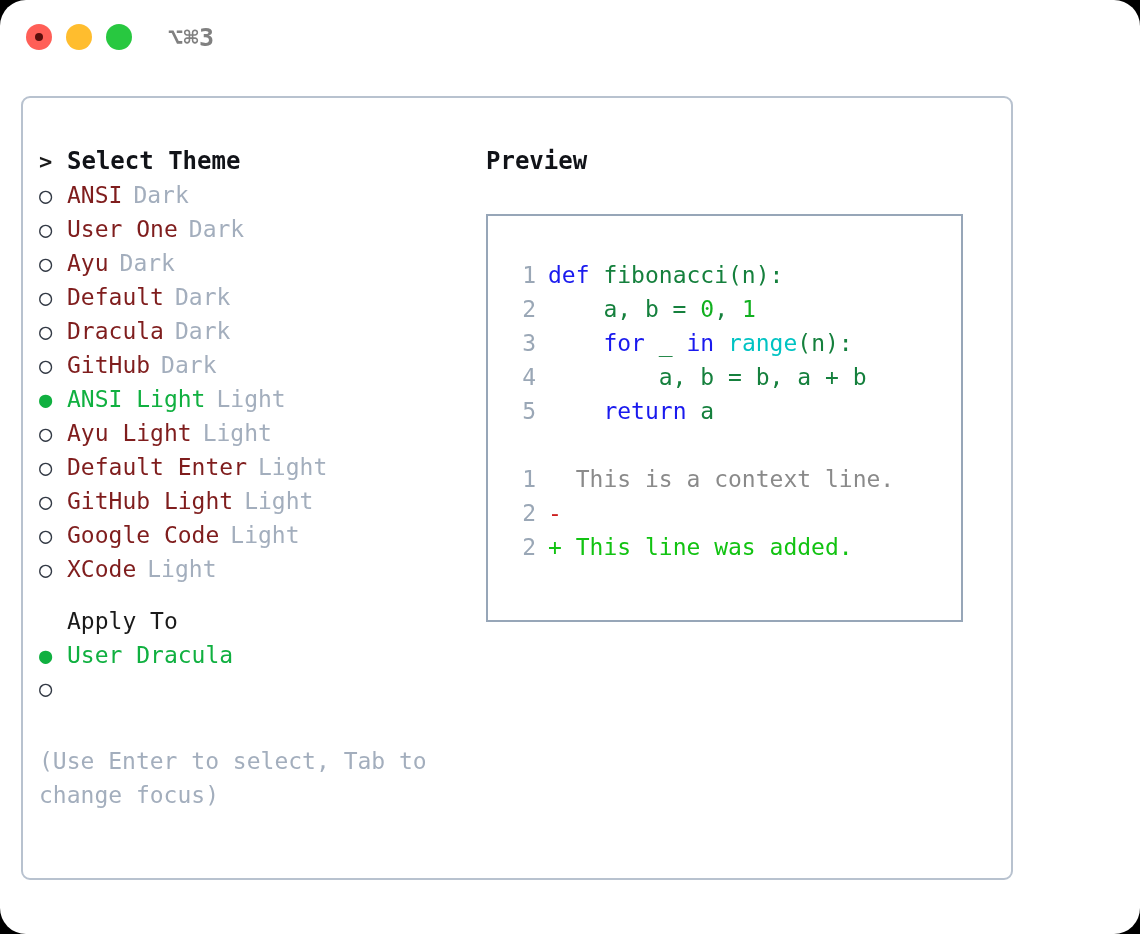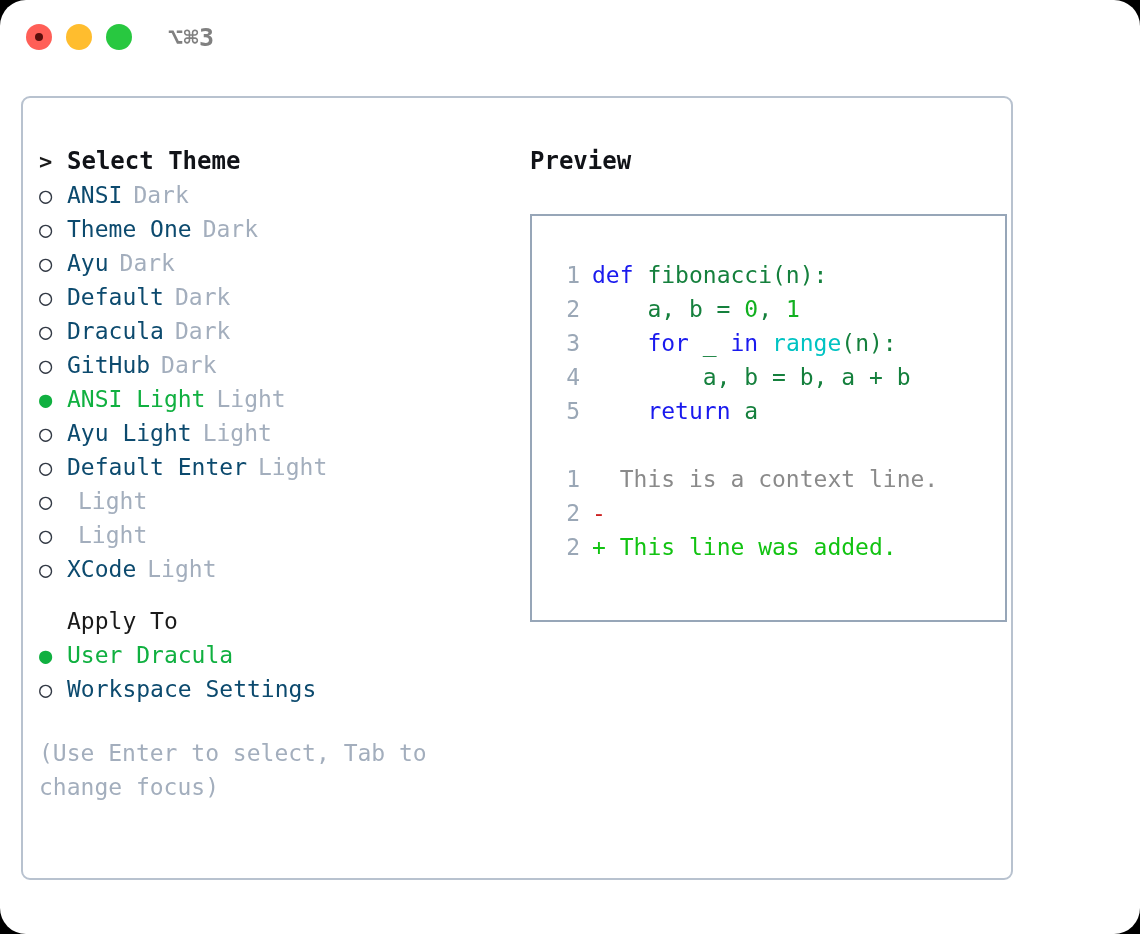--- a/index.html
+++ b/index.html
@@ -107,47 +107,47 @@
   }
   .marker.sel {
     color: #10b040;
   }
   .heading {
     color: #111318;
     font-weight: bold;
     font-size: 24px;
   }
   .item-name {
-    color: #0c4a6e;
+    color: #7f1d1d;
   }
   .item-name.selected {
     color: #10b040;
   }
   .item-variant {
     color: #a3aebd;
     margin-left: 11px;
   }
   .section-label {
     color: #1a1a1a;
     font-weight: normal;
   }
   .spacer-sm { height: 18px; }
   .spacer-md { height: 30px; }
   .hint {
-    margin-top: 0;
+    margin-top: 8px;
     color: #a3aebd;
     font-size: 23px;
     line-height: 34px;
     width: 410px;
   }
 
   
   .right-col {
     position: absolute;
-    left: 507px;
+    left: 463px;
     top: 46px;
     width: 490px;
   }
   .preview-title {
     font-size: 24px;
     font-weight: bold;
     color: #111318;
     line-height: 34px;
   }
   .preview-box {
@@ -206,43 +206,43 @@
 
     <div class="left-col">
 
       <div class="row">
         <span class="marker prompt">&gt;</span>
         <span class="heading">Select Theme</span>
       </div>
 
       <div id="theme-list">
           <div class="row"><span class="marker">○</span><span class="item-name">ANSI</span><span class="item-variant">Dark</span></div>
-          <div class="row"><span class="marker">○</span><span class="item-name">Theme One</span><span class="item-variant">Dark</span></div>
+          <div class="row"><span class="marker">○</span><span class="item-name">User One</span><span class="item-variant">Dark</span></div>
           <div class="row"><span class="marker">○</span><span class="item-name">Ayu</span><span class="item-variant">Dark</span></div>
           <div class="row"><span class="marker">○</span><span class="item-name">Default</span><span class="item-variant">Dark</span></div>
           <div class="row"><span class="marker">○</span><span class="item-name">Dracula</span><span class="item-variant">Dark</span></div>
           <div class="row"><span class="marker">○</span><span class="item-name">GitHub</span><span class="item-variant">Dark</span></div>
           <div class="row"><span class="marker sel">●</span><span class="item-name selected">ANSI Light</span><span class="item-variant">Light</span></div>
           <div class="row"><span class="marker">○</span><span class="item-name">Ayu Light</span><span class="item-variant">Light</span></div>
           <div class="row"><span class="marker">○</span><span class="item-name">Default Enter</span><span class="item-variant">Light</span></div>
-          <div class="row"><span class="marker">○</span><span class="item-variant">Light</span></div>
-          <div class="row"><span class="marker">○</span><span class="item-variant">Light</span></div>
+          <div class="row"><span class="marker">○</span><span class="item-name">GitHub Light</span><span class="item-variant">Light</span></div>
+          <div class="row"><span class="marker">○</span><span class="item-name">Google Code</span><span class="item-variant">Light</span></div>
           <div class="row"><span class="marker">○</span><span class="item-name">XCode</span><span class="item-variant">Light</span></div>
         </div>
 
       <div class="spacer-sm"></div>
 
       <div class="row">
         <span class="marker"> </span>
         <span class="section-label">Apply To</span>
       </div>
 
       <div id="apply-list">
           <div class="row"><span class="marker sel">●</span><span class="item-name selected">User Dracula</span></div>
-          <div class="row"><span class="marker">○</span><span class="item-name">Workspace Settings</span></div>
+          <div class="row"><span class="marker">○</span></div>
         </div>
 
       <div class="spacer-md"></div>
 
       <div class="hint">(Use Enter to select, Tab to change focus)</div>
     </div>
 
     <div class="right-col">
       <div class="preview-title">Preview</div>
 

